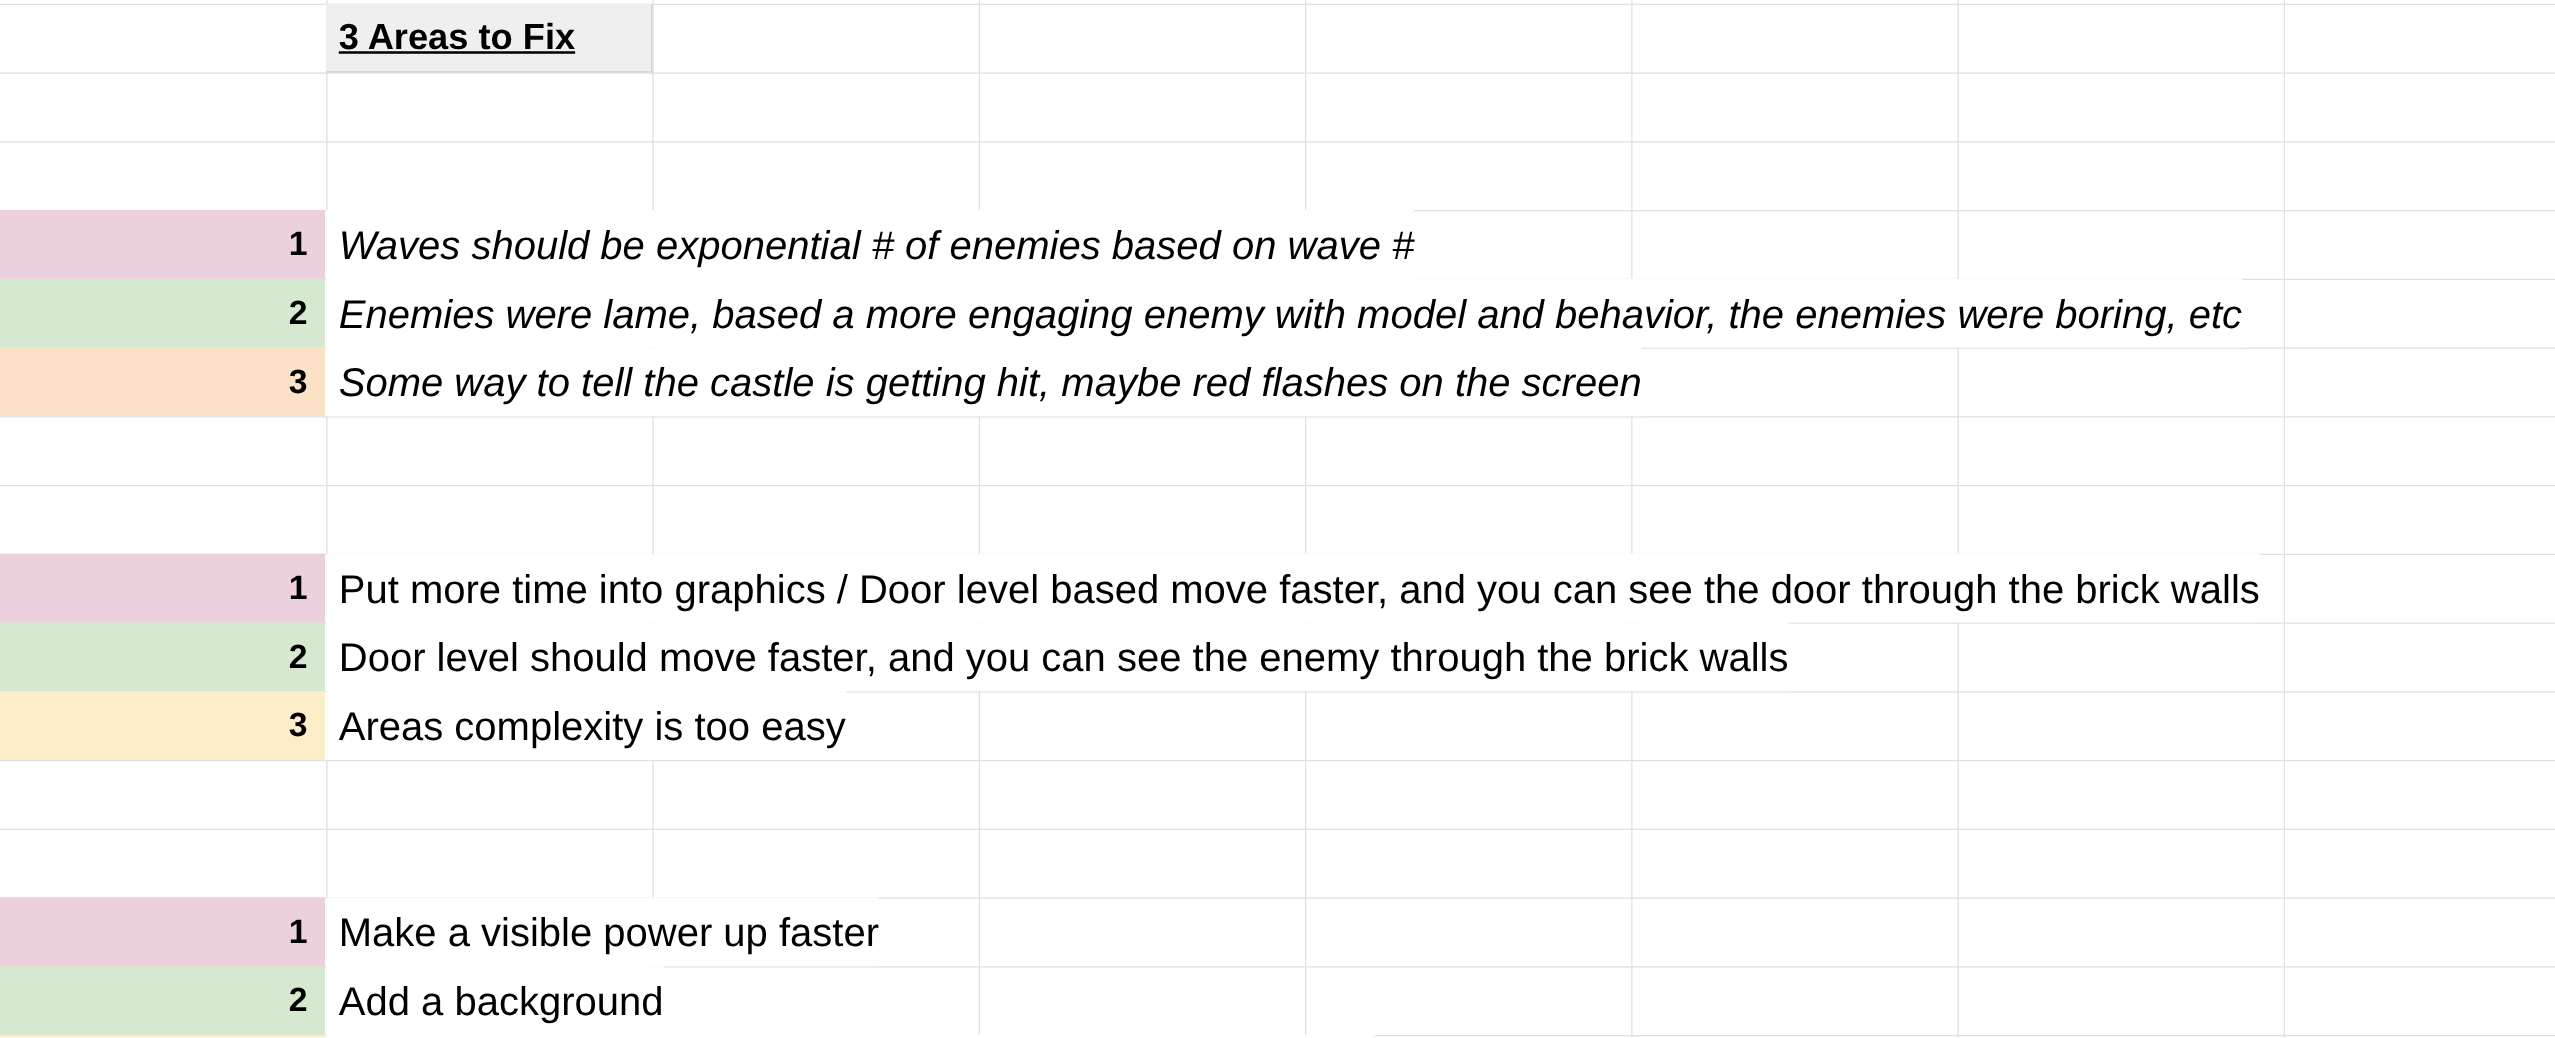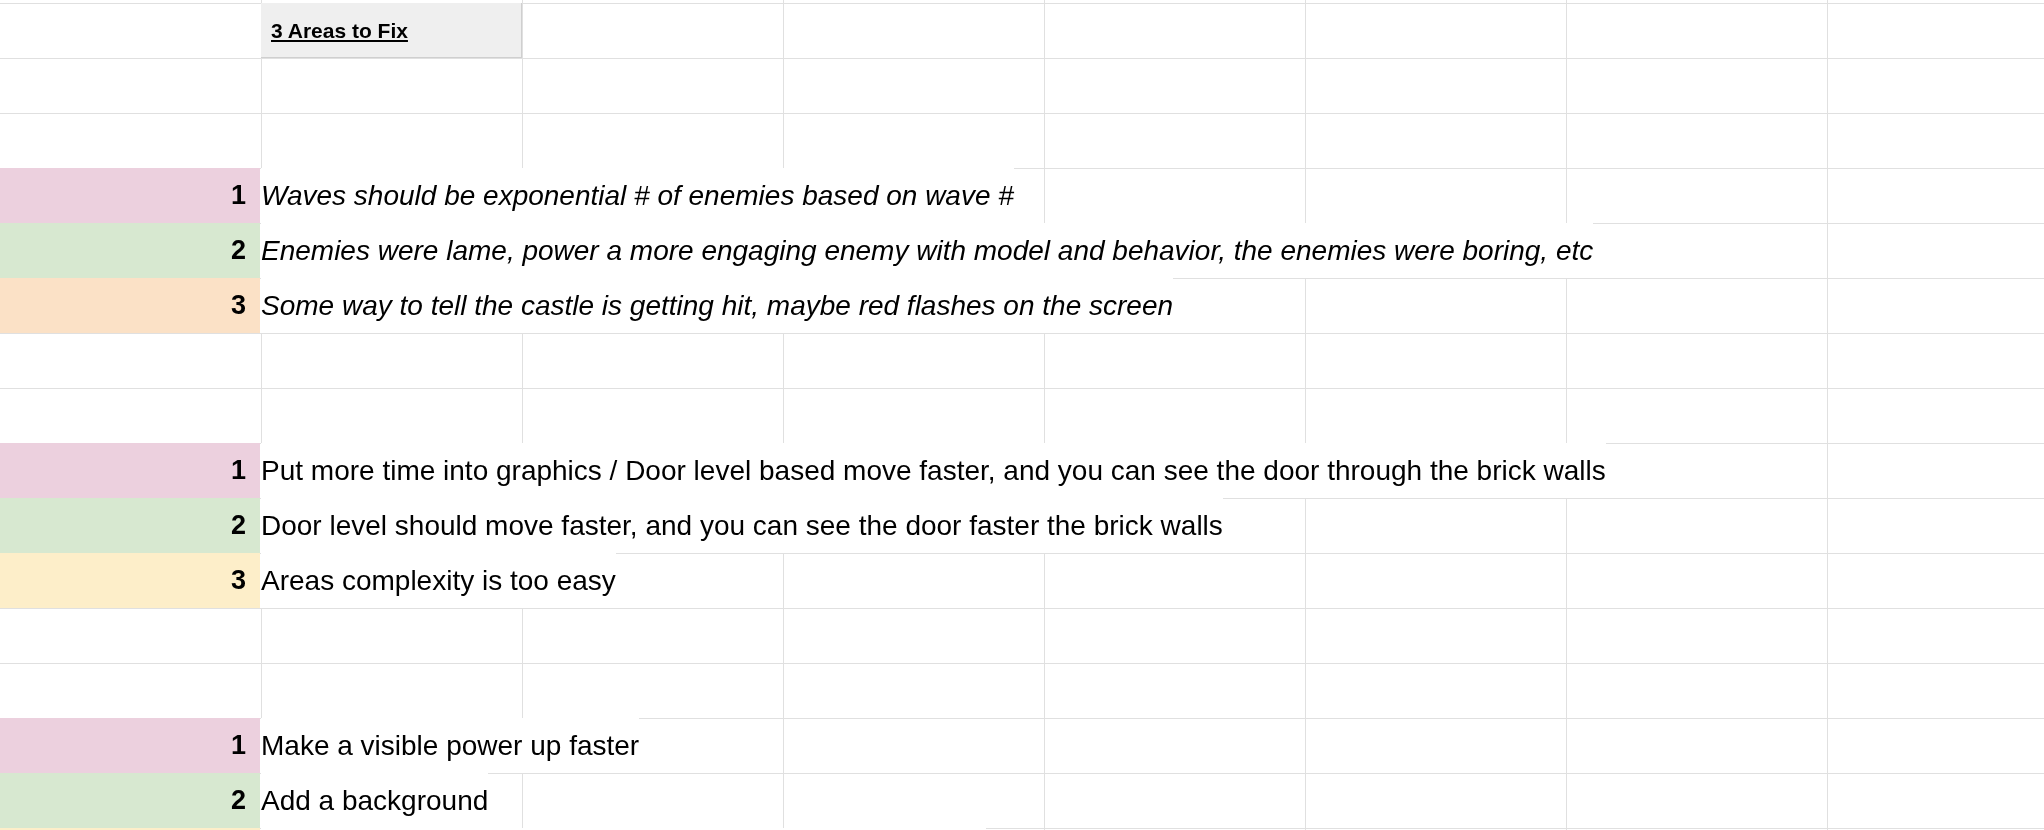--- a/index.html
+++ b/index.html
@@ -66,22 +66,23 @@
     line-height: 1;
   }
   .cell-text {
     position: absolute;
     left: 261px;
     top: 0;
     height: 55px;
     display: flex;
     align-items: center;
     white-space: nowrap;
-    font-size: 28px;
+    font-size: 32px;
     color: #000000;
+    padding-left: 10px;
     background: #ffffff;
     line-height: 1;
     z-index: 3;
   }
   .cell-text.italic {
     font-style: italic;
   }
   
   .cell-header {
     position: absolute;
@@ -89,21 +90,21 @@
     top: 3px;
     width: 261px;
     height: 55px;
     box-sizing: border-box;
     display: flex;
     align-items: center;
     padding-left: 10px;
     background: #efefef;
     border-right: 1px solid #cfcfcf;
     border-bottom: 1px solid #cfcfcf;
-    font-size: 21px;
+    font-size: 29px;
     font-weight: bold;
     text-decoration: underline;
     color: #000000;
     z-index: 4;
     line-height: 1;
   }
   .tint {
     position: absolute;
     left: 0;
     width: 260px;
@@ -146,36 +147,36 @@
 
   <div id="rows">
       <div class="row" style="top: 168px;">
         <div class="tint" style="top: 0px; background: rgb(236, 208, 222);"></div>
         <div class="cell-num" style="z-index: 2;">1</div>
         <div class="cell-text italic">Waves should be exponential # of enemies based on wave #</div>
       </div>
       <div class="row" style="top: 223px;">
         <div class="tint" style="top: 0px; background: rgb(215, 232, 208);"></div>
         <div class="cell-num" style="z-index: 2;">2</div>
-        <div class="cell-text italic">Enemies were lame, power a more engaging enemy with model and behavior, the enemies were boring, etc</div>
+        <div class="cell-text italic">Enemies were lame, based a more engaging enemy with model and behavior, the enemies were boring, etc</div>
       </div>
       <div class="row" style="top: 278px;">
         <div class="tint" style="top: 0px; background: rgb(251, 225, 198);"></div>
         <div class="cell-num" style="z-index: 2;">3</div>
         <div class="cell-text italic">Some way to tell the castle is getting hit, maybe red flashes on the screen</div>
       </div>
       <div class="row" style="top: 443px;">
         <div class="tint" style="top: 0px; background: rgb(236, 208, 222);"></div>
         <div class="cell-num" style="z-index: 2;">1</div>
         <div class="cell-text">Put more time into graphics / Door level based move faster, and you can see the door through the brick walls</div>
       </div>
       <div class="row" style="top: 498px;">
         <div class="tint" style="top: 0px; background: rgb(215, 232, 208);"></div>
         <div class="cell-num" style="z-index: 2;">2</div>
-        <div class="cell-text">Door level should move faster, and you can see the door faster the brick walls</div>
+        <div class="cell-text">Door level should move faster, and you can see the enemy through the brick walls</div>
       </div>
       <div class="row" style="top: 553px;">
         <div class="tint" style="top: 0px; background: rgb(253, 238, 201);"></div>
         <div class="cell-num" style="z-index: 2;">3</div>
         <div class="cell-text">Areas complexity is too easy</div>
       </div>
       <div class="row" style="top: 718px;">
         <div class="tint" style="top: 0px; background: rgb(236, 208, 222);"></div>
         <div class="cell-num" style="z-index: 2;">1</div>
         <div class="cell-text">Make a visible power up faster</div>

